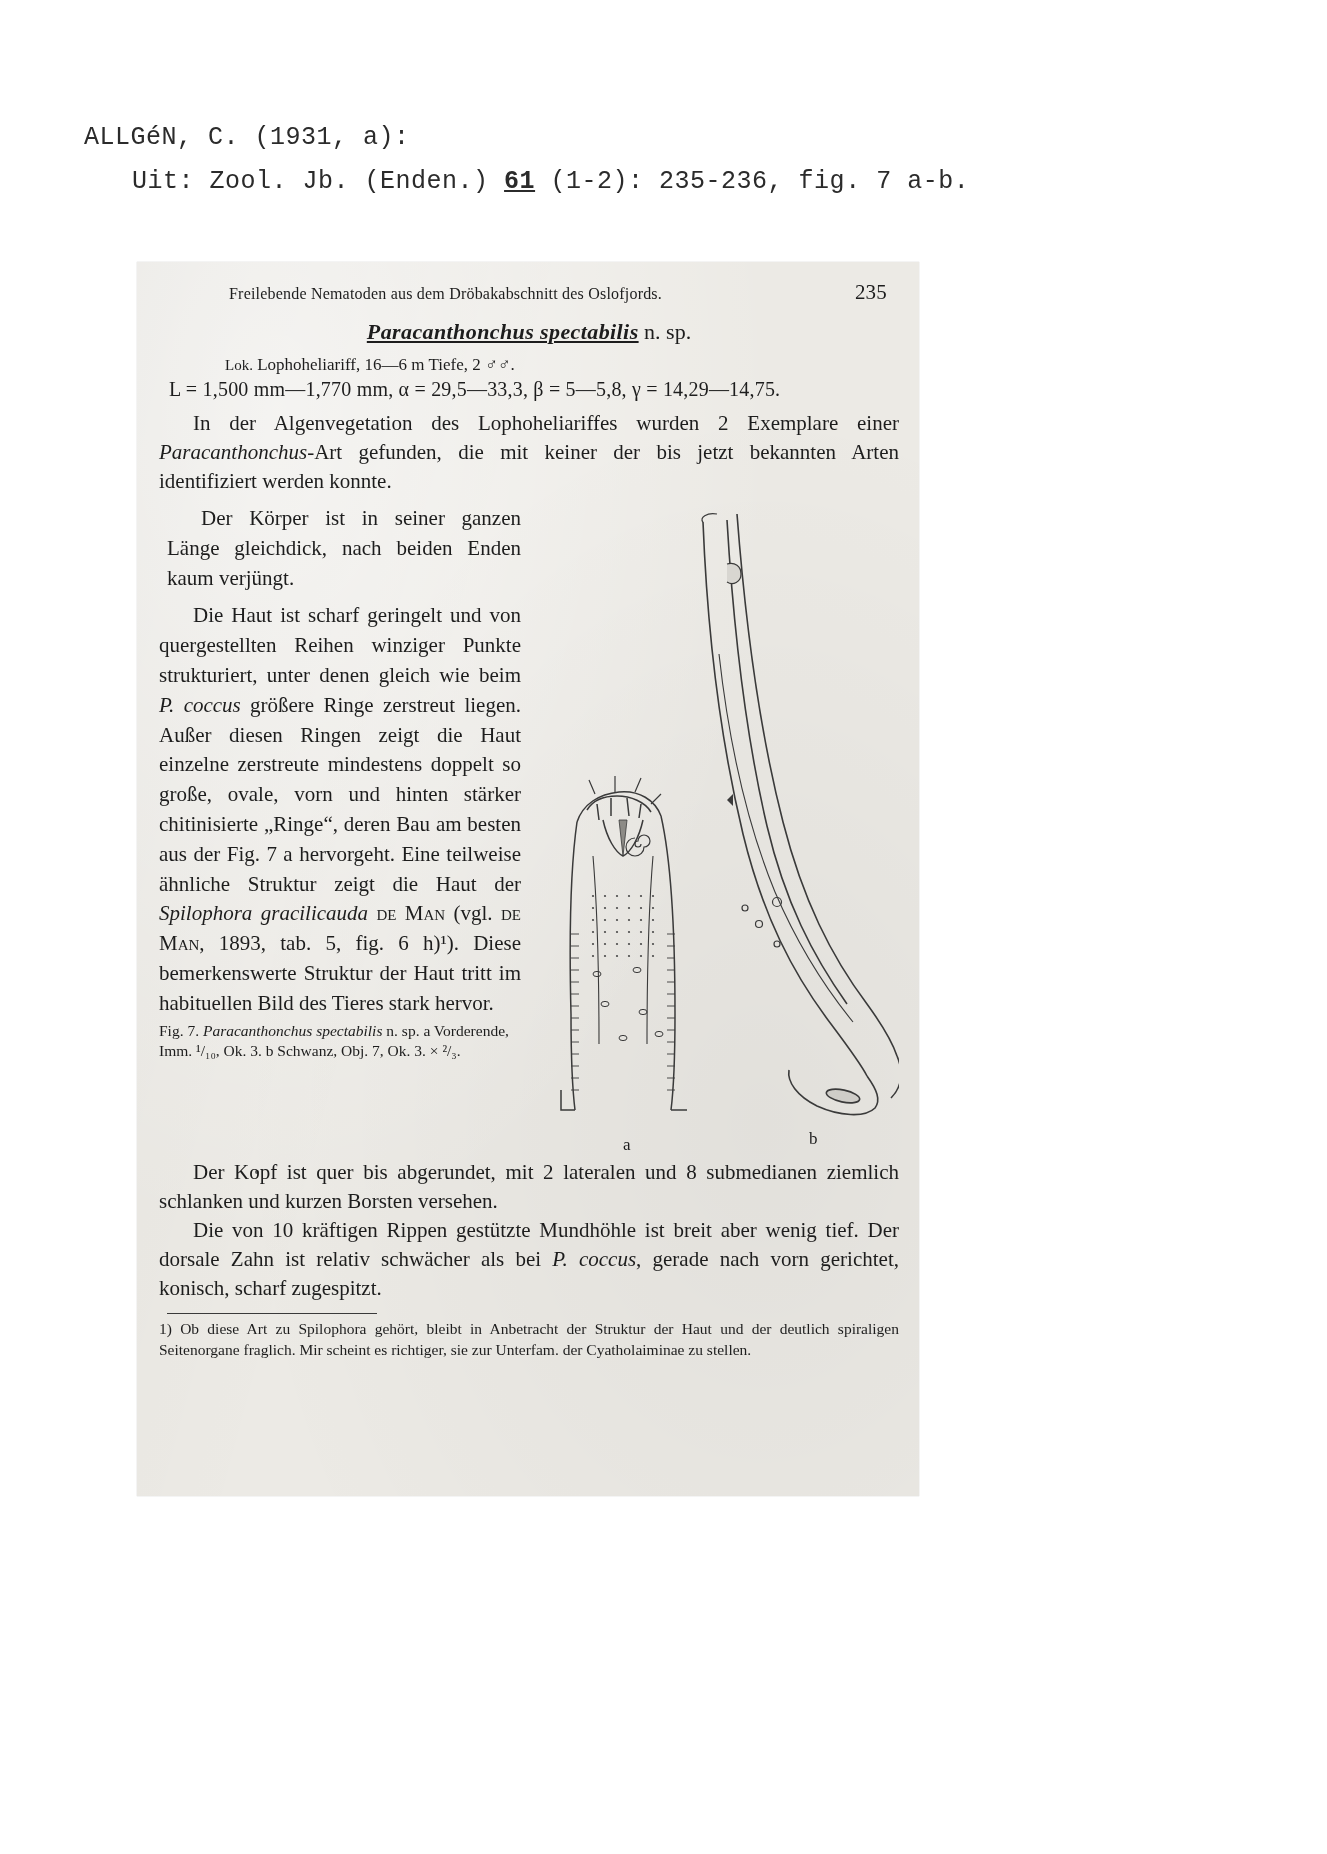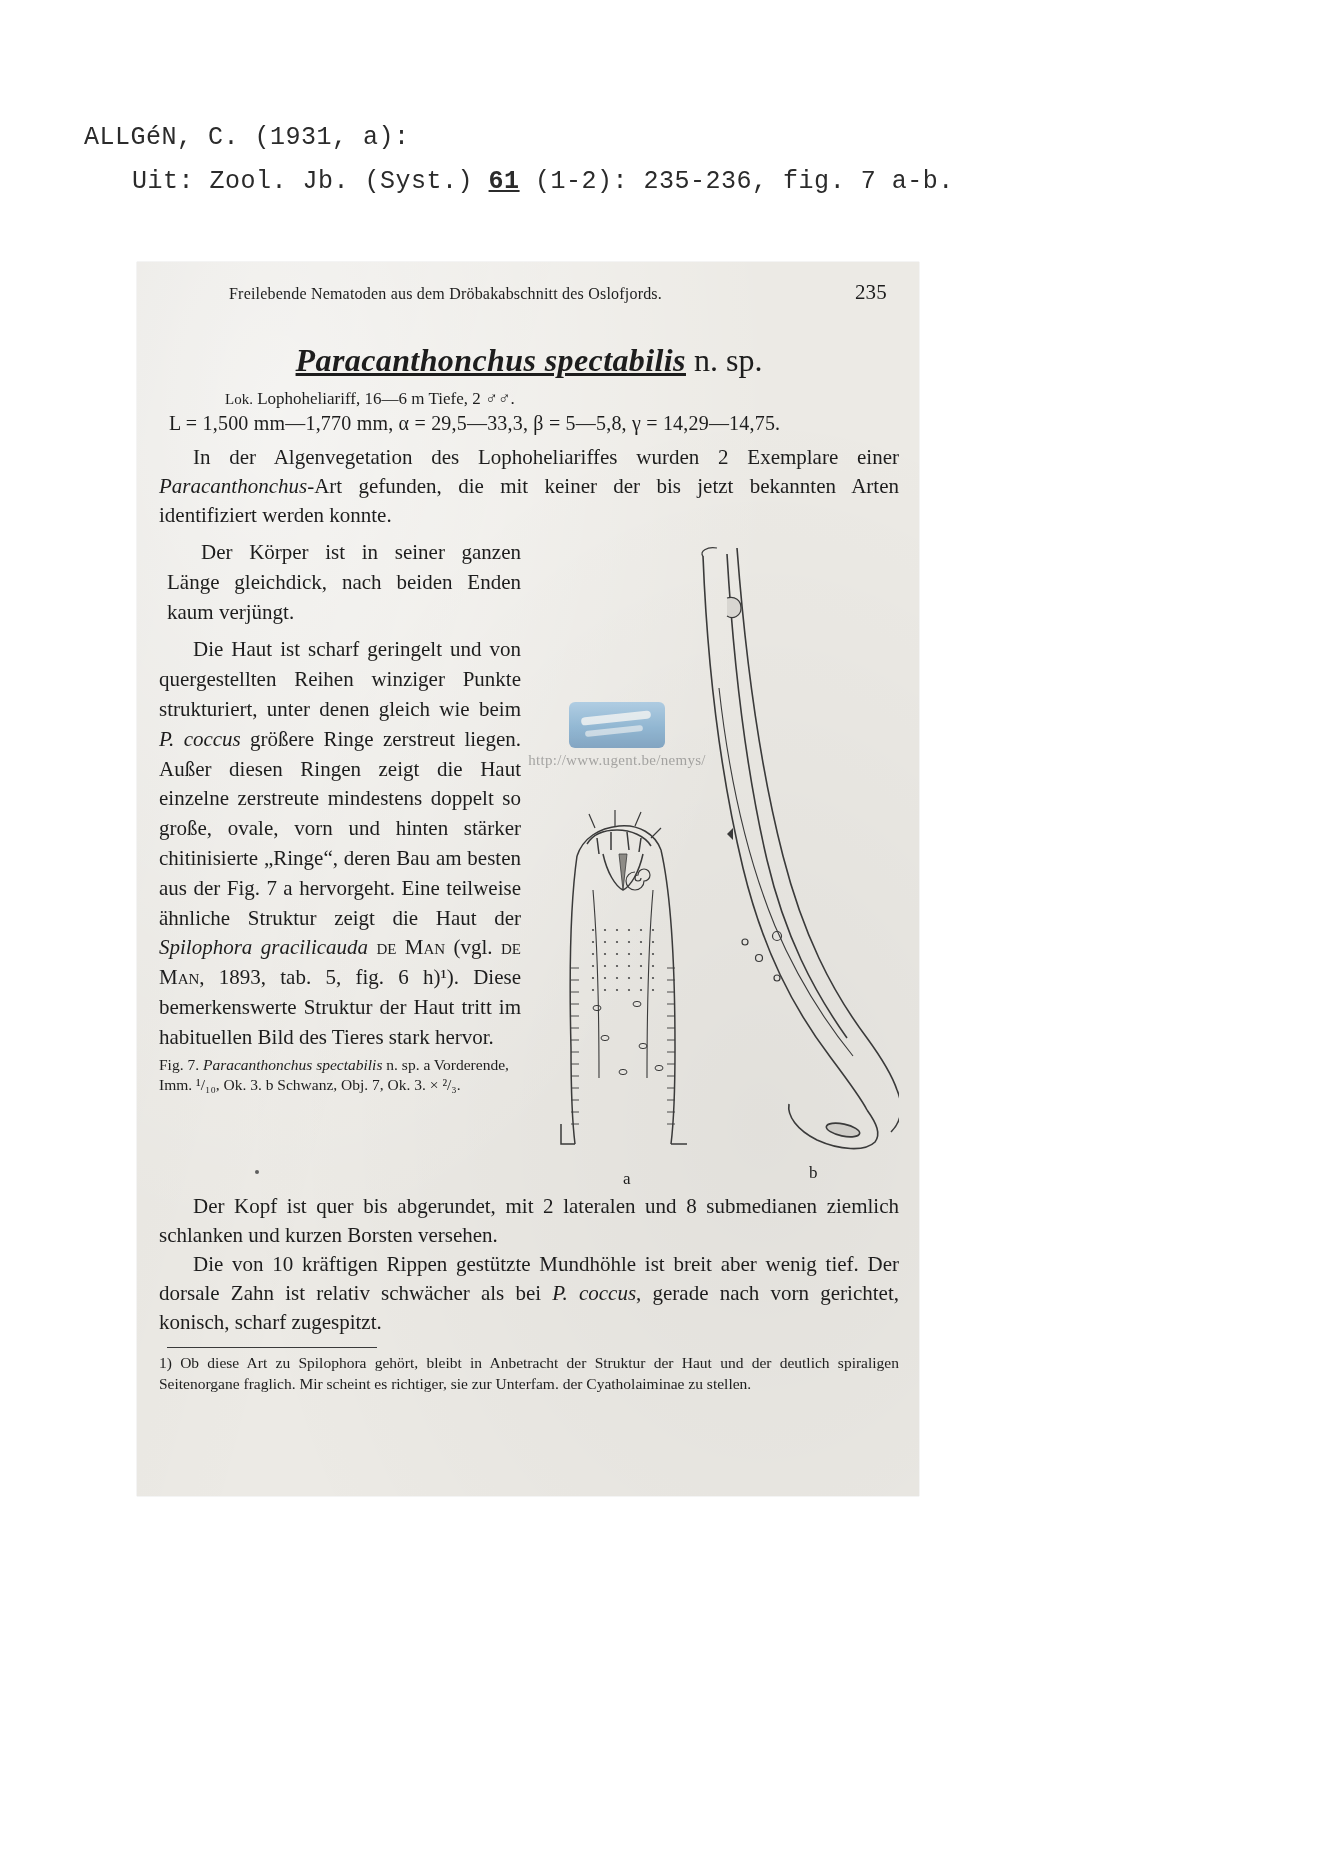--- a/index.html
+++ b/index.html
@@ -68,22 +68,22 @@
     justify-content: space-between;
     font-size: 16px;
     letter-spacing: 0.2px;
     padding: 0 4px 0 70px;
   }
   .running-head .rh-text { flex: 1; text-align: left; }
   .running-head .rh-page { font-size: 21px; padding-right: 8px; }
 
   .species-title {
     text-align: center;
-    margin-top: 37px;
-    font-size: 32px;
+    margin-top: 14px;
+    font-size: 22px;
   }
   .species-title .sp-name {
     font-style: italic;
     font-weight: bold;
     text-decoration: underline;
     letter-spacing: 0.4px;
   }
   .species-title .sp-rank { font-style: normal; font-weight: normal; }
 
   .fig-ref {
@@ -203,21 +203,21 @@
     width: 4px; height: 4px;
     background: #555;
     border-radius: 50%;
   }
 </style>
 </head>
 <body>
 
 <div class="typed-header">
   <div class="line1">ALLGéN,   C.    (1931, a):</div>
-  <div class="line2"><span>Uit:  Zool. Jb. (Syst.) </span><span class="vol">61</span><span> (1-2): 235-236, fig. 7 a-b.</span></div>
+  <div class="line2"><span>Uit:  Zool. Jb. (Enden.) </span><span class="vol">61</span><span> (1-2): 235-236, fig. 7 a-b.</span></div>
 </div>
 
 <div class="page">
   <div class="page-inner">
 
     <div class="running-head">
       <span class="rh-text">Freilebende Nematoden aus dem Dröbakabschnitt des Oslofjords.</span>
       <span class="rh-page">235</span>
     </div>
 
@@ -360,19 +360,15 @@
     <div class="body-col" style="margin-top:6px;clear:both;">
       <p>Der Kopf ist quer bis abgerundet, mit 2 lateralen und 8 submedianen ziemlich schlanken und kurzen Borsten versehen.</p>
       <p><span>Die von 10 kräftigen Rippen gestützte Mundhöhle ist breit aber wenig tief. Der dorsale Zahn ist relativ schwächer als bei </span><span class="it">P. coccus</span><span>, gerade nach vorn gerichtet, konisch, scharf zugespitzt.</span></p>
     </div>
 
     <hr class="footnote-rule">
     <div class="footnote">1) Ob diese Art zu Spilophora gehört, bleibt in Anbetracht der Struktur der Haut und der deutlich spiraligen Seitenorgane fraglich.  Mir scheint es richtiger, sie zur Unterfam. der Cyatholaiminae zu stellen.</div>
 
   </div>
 
-  <div class="watermark">
-    <div class="wm-logo"></div>
-    <div class="wm-text">http://www.ugent.be/nemys/</div>
-  </div>
 
   <div class="tiny-dot"></div>
 </div>
 
 </body></html>

